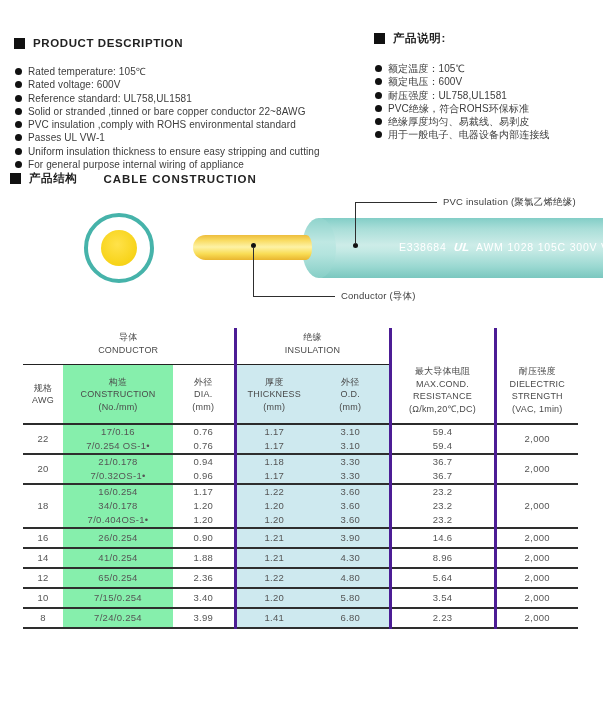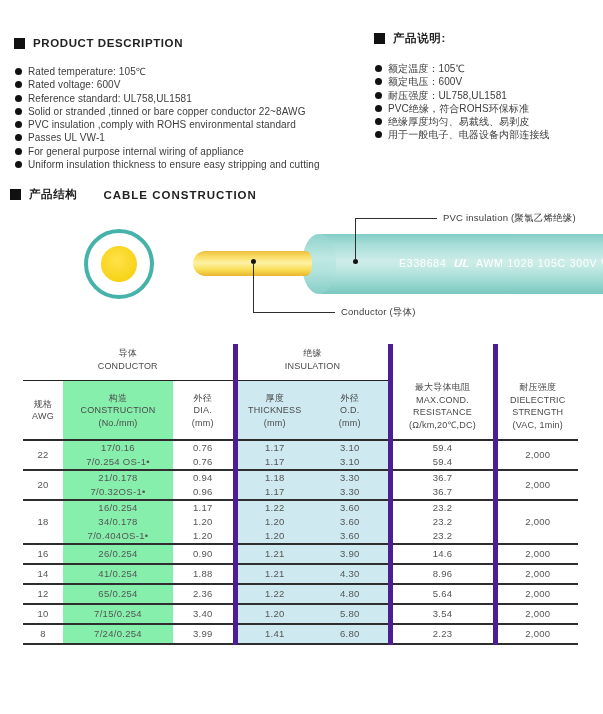--- a/index.html
+++ b/index.html
@@ -13,21 +13,21 @@
 
   
   .top{display:flex;padding-top:31px;}
   .col-left{width:362px;padding-left:14px;box-sizing:border-box;margin-top:6px;}
   .col-right{flex:1;padding-left:12px;box-sizing:border-box;}
   ul.bullets{list-style:none;margin:16px 0 0 0;padding:0;}
   ul.bullets li{display:flex;align-items:flex-start;font-size:10px;line-height:13.3px;color:#3c3c3c;letter-spacing:0.1px;}
   .dot{display:inline-block;width:7px;height:7px;border-radius:50%;background:#111;margin:3px 6px 0 1px;flex:0 0 auto;}
 
   
-  .construction{margin-top:16px;padding-left:10px;}
+  .construction{padding-left:10px;}
   .diagram{position:relative;height:142px;margin-left:-10px;}
   .xsec{position:absolute;left:84px;top:27px;width:62px;height:62px;border:4px solid #46b3aa;border-radius:50%;background:#fff;display:flex;align-items:center;justify-content:center;}
   .xsec-core{width:36px;height:36px;border-radius:50%;background:radial-gradient(circle at 45% 40%,#ffe24a 0%,#f7d318 70%,#f2c90e 100%);}
   .ins-body{position:absolute;left:304px;top:32px;width:315px;height:60px;
     background:linear-gradient(180deg,#83cec7 0%,#a9ded8 18%,#cdecе8 45%,#c3e9e4 55%,#9cd9d2 80%,#7ac7bf 100%);
     background:linear-gradient(180deg,#83cec7 0%,#a9ded8 18%,#cdece8 45%,#c3e9e4 55%,#9cd9d2 80%,#7ac7bf 100%);
     border-top-left-radius:20px 32px;border-bottom-left-radius:20px 32px;}
   .ins-cap{position:absolute;left:-2px;top:0;width:34px;height:60px;border-radius:50%;
     background:linear-gradient(180deg,#8fd3cc 0%,#bfe8e3 40%,#b4e4de 60%,#86cec6 100%);}
   .rod{position:absolute;left:193px;top:49px;width:119px;height:25px;
@@ -43,21 +43,21 @@
 
   
   .spec{margin:0 0 0 23px;}
   table.spec-tbl{border-collapse:collapse;table-layout:fixed;width:555px;font-family:"Liberation Sans",sans-serif;}
   table.spec-tbl th,table.spec-tbl td{white-space:pre-line;text-align:center;vertical-align:middle;font-weight:normal;padding:0;}
   table.spec-tbl th{font-size:9px;line-height:12.5px;color:#4a4a4a;letter-spacing:0.2px;}
   table.spec-tbl td{font-size:9.5px;line-height:14px;color:#555;letter-spacing:0.3px;}
   tr.grp-row th{height:28px;vertical-align:bottom;padding-bottom:8px;}
   tr.hdr-row th{height:58px;}
   th.grp{border-bottom:1px solid #222;}
-  .v-div{border-left:5px solid #4c1d95;}
+  .v-div{border-left:3px solid #4c1d95;}
   tr.hdr-row th{border-bottom:2px solid #2b2b2b;}
   th.span2{border-bottom:2px solid #2b2b2b;}
   tbody td{border-bottom:2px solid #2e2e2e;height:18px;padding:5px 0;}
   .bg-y{background:#86efac;}
   .bg-b{background:#cee9ef;}
 </style>
 </head>
 <body>
 
 <div class="page">
@@ -88,25 +88,25 @@
         <li>
             <span class="dot"></span>
             <span>PVC insulation ,comply with ROHS environmental standard</span>
           </li>
         <li>
             <span class="dot"></span>
             <span>Passes UL VW-1</span>
           </li>
         <li>
             <span class="dot"></span>
+            <span>Uniform insulation thickness to ensure easy stripping and cutting</span>
+          </li>
+        <li>
+            <span class="dot"></span>
             <span>For general purpose internal wiring of appliance</span>
-          </li>
-        <li>
-            <span class="dot"></span>
-            <span>Uniform insulation thickness to ensure easy stripping and cutting</span>
           </li>
       </ul>
     </section>
 
     <section class="col-right">
       <h2 class="sec-title">
         <span class="sq"></span>
         <span>产品说明:</span>
       </h2>
       <ul class="bullets">

